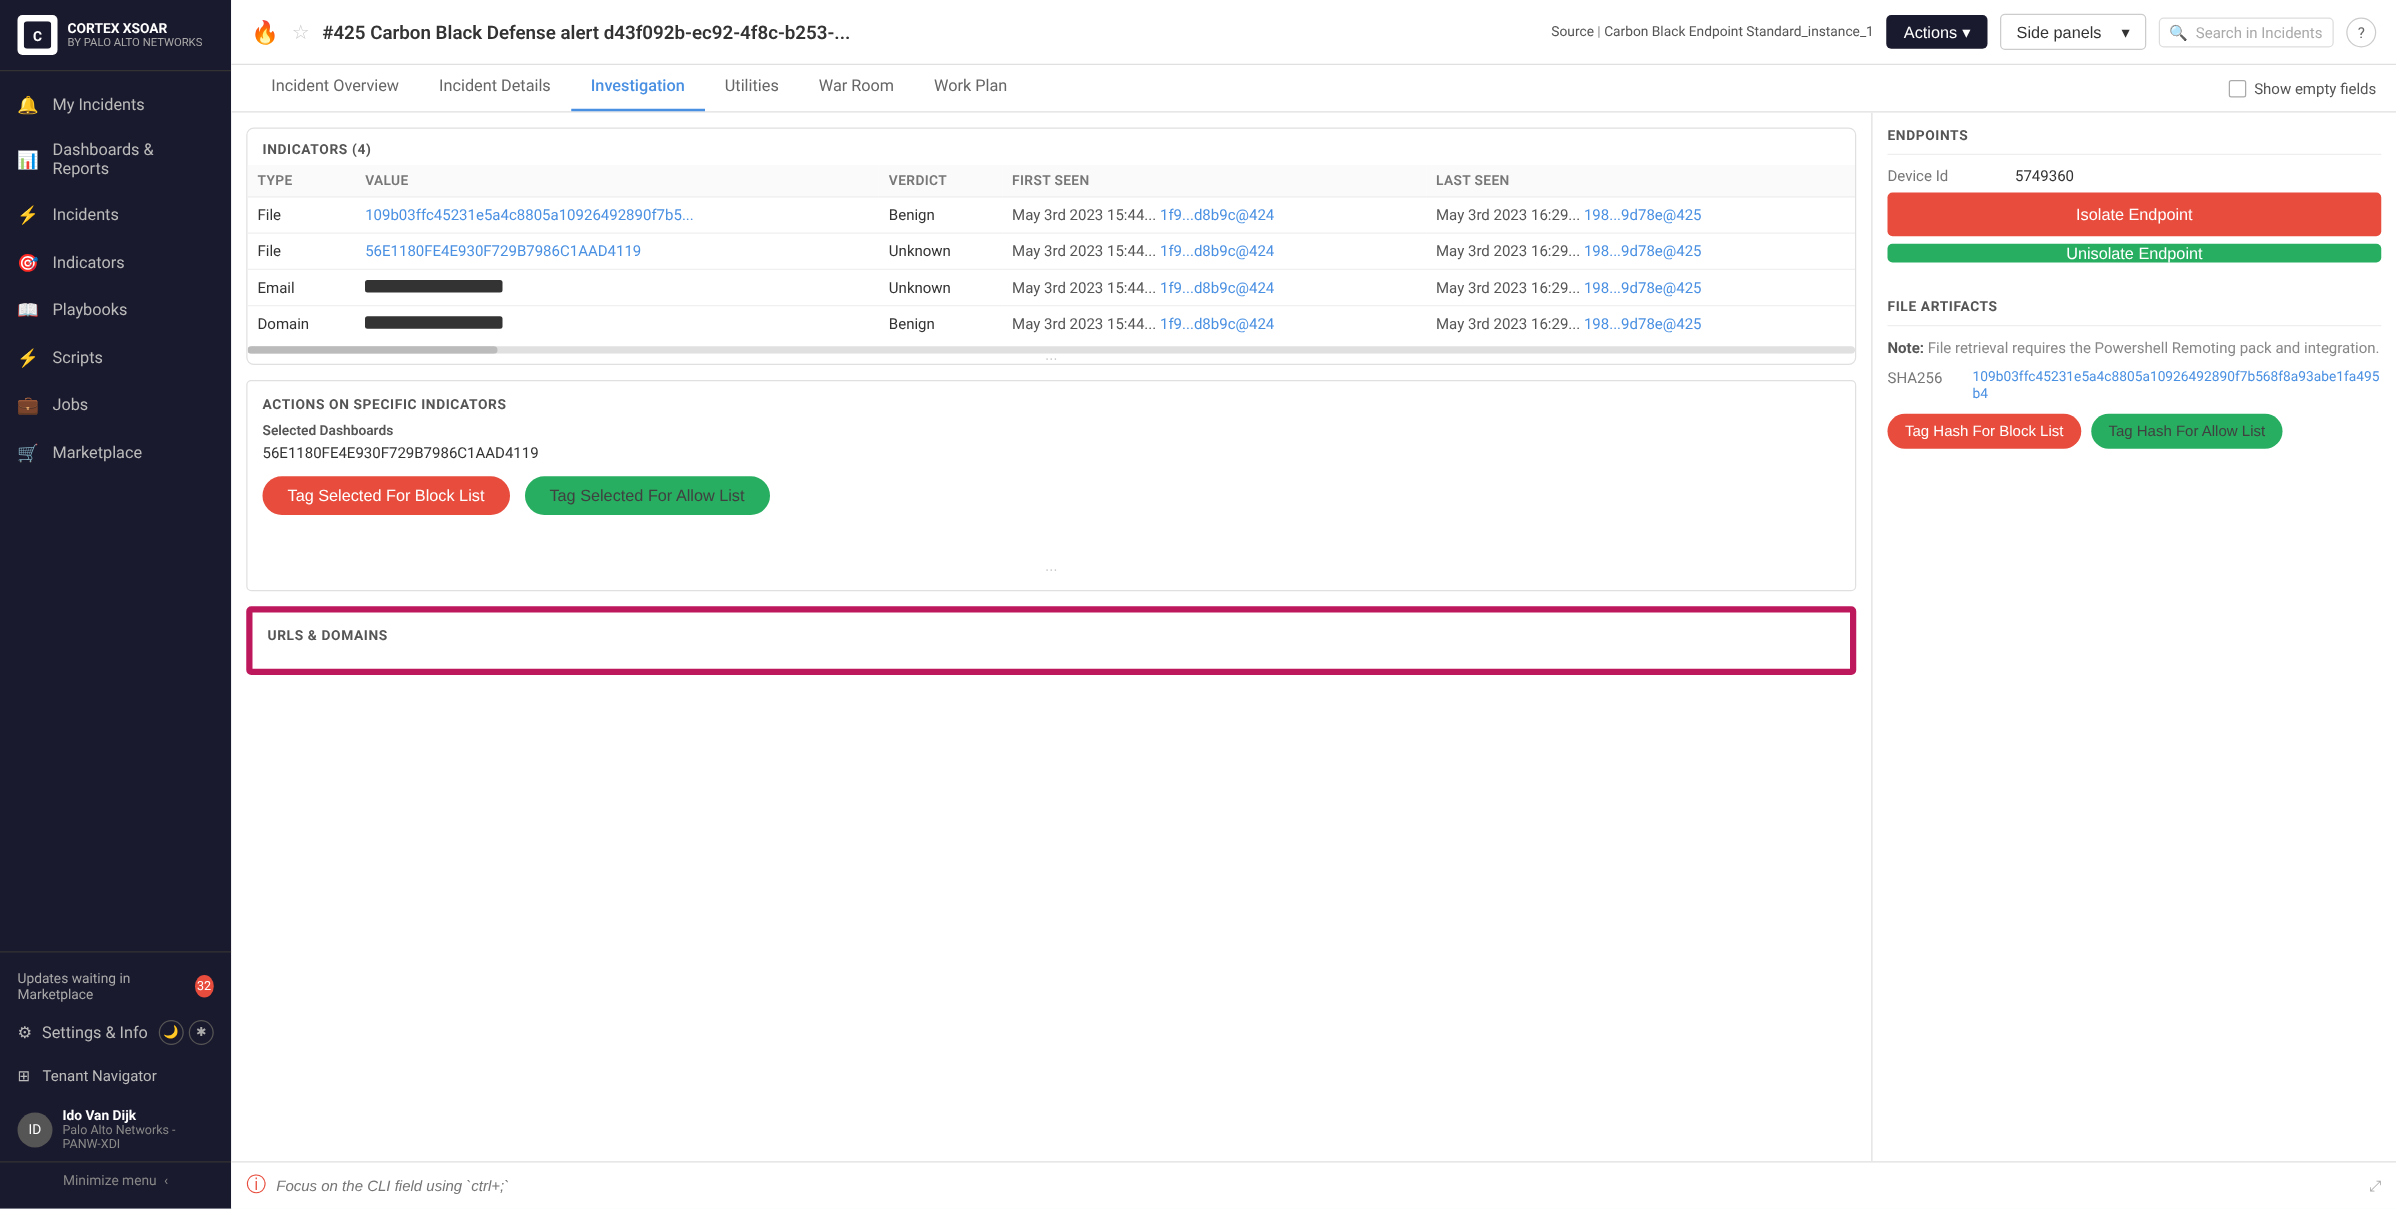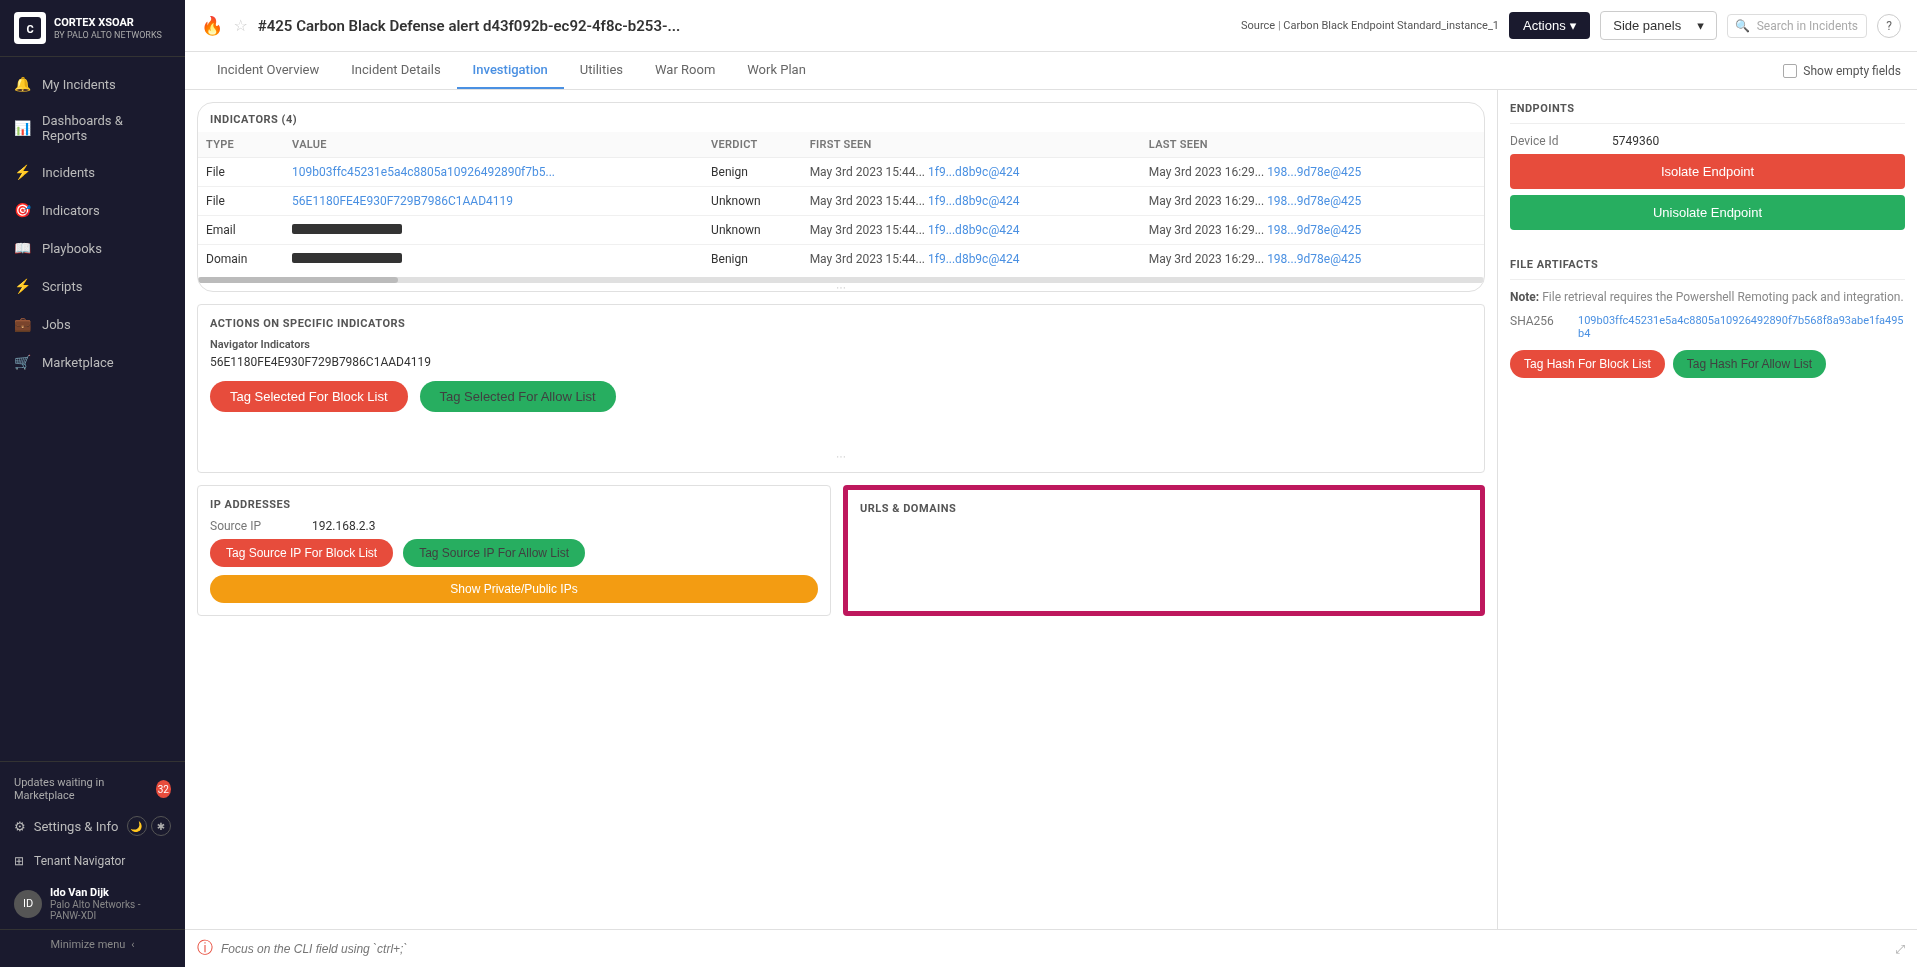--- a/index.html
+++ b/index.html
@@ -43,38 +43,38 @@
     
     .tabs { display: flex; gap: 0; border-bottom: 1px solid #e0e0e0; padding: 0 16px; background: #fff; }
     .tab { padding: 10px 16px; font-size: 13px; color: #666; cursor: pointer; border-bottom: 2px solid transparent; }
     .tab.active { color: #4a90e2; border-bottom: 2px solid #4a90e2; font-weight: 500; }
     .content-body { display: flex; flex: 1; overflow: hidden; }
     .main-panel { flex: 1; overflow-y: auto; padding: 12px; display: flex; flex-direction: column; gap: 12px; }
     .right-panel { width: 420px; overflow-y: auto; padding: 12px; border-left: 1px solid #e0e0e0; display: flex; flex-direction: column; gap: 12px; }
     .checkbox { width: 14px; height: 14px; border: 1px solid #aaa; border-radius: 2px; background: #fff; }
 
     
-    .card { background: #fff; border: 1px solid #e0e0e0; border-radius: 16px; overflow: hidden; }
+    .card { background: #fff; border: 1px solid #e0e0e0; border-radius: 6px; overflow: hidden; }
     .card-header-label { font-size: 11px; font-weight: 700; color: #555; padding: 10px 12px 6px; letter-spacing: 0.5px; }
 
     
     .indicators-table { width: 100%; border-collapse: collapse; font-size: 12px; }
     .indicators-table th { text-align: left; padding: 6px 8px; font-size: 11px; font-weight: 600; color: #777; border-bottom: 1px solid #eee; background: #fafafa; letter-spacing: 0.3px; }
     .indicators-table td { padding: 7px 8px; border-bottom: 1px solid #f0f0f0; color: #333; vertical-align: middle; }
     .indicators-table tr:last-child td { border-bottom: none; }
     .link-text { color: #4a90e2; cursor: pointer; text-decoration: none; }
     .verdict-benign { color: #27ae60; }
     .verdict-unknown { color: #888; }
 
     
     .btn-red { background: #e74c3c; color: #fff; border: none; border-radius: 20px; padding: 8px 20px; font-size: 13px; cursor: pointer; font-weight: 500; }
     .btn-green { background: #27ae60; color: #404040; border: none; border-radius: 20px; padding: 8px 20px; font-size: 13px; cursor: pointer; font-weight: 500; }
     .btn-orange { background: #f39c12; color: #fff; border: none; border-radius: 20px; padding: 8px 20px; font-size: 13px; cursor: pointer; font-weight: 500; width: 100%; }
     .btn-isolate { background: #e74c3c; color: #fff; border: none; border-radius: 4px; padding: 10px; font-size: 13px; cursor: pointer; font-weight: 500; width: 100%; margin-bottom: 6px; }
-    .btn-unisolate { background: #27ae60; color: #fff; border: none; border-radius: 4px; padding: 10px; font-size: 13px; cursor: pointer; font-weight: 500; width: 100%; }
+    .btn-unisolate { background: #27ae60; color: #fff; border: none; border-radius: 4px; font-size: 13px; cursor: pointer; font-weight: 500; width: 100%; }
 
     
     .section-title { font-size: 11px; font-weight: 700; color: #555; letter-spacing: 0.5px; text-transform: uppercase; margin-bottom: 8px; }
     .field-row { display: flex; gap: 12px; font-size: 12px; color: #333; margin-bottom: 6px; align-items: flex-start; }
     .field-label { color: #777; width: 90px; flex-shrink: 0; font-size: 12px; }
     .field-value { color: #333; flex: 1; word-break: break-all; }
 
     
     .actions-section { background: #fff; border: 1px solid #e0e0e0; border-radius: 4px; padding: 12px; }
     .actions-subtitle { font-size: 12px; color: #777; margin-bottom: 10px; }
@@ -298,44 +298,32 @@
             <div class="table-scroll-thumb"></div>
           </div>
         </div>
         <div class="resize-handle">
           <span class="resize-dots">⋯</span>
         </div>
       </div>
 
       <div class="actions-section">
         <div class="section-title">ACTIONS ON SPECIFIC INDICATORS</div>
-        <div class="selected-label">Navigator Indicators</div>
+        <div class="selected-label">Selected Dashboards</div>
         <div class="selected-value">56E1180FE4E930F729B7986C1AAD4119</div>
         <div class="actions-buttons">
           <button class="btn-red">Tag Selected For Block List</button>
           <button class="btn-green">Tag Selected For Allow List</button>
         </div>
         <div class="resize-handle" style="margin-top: 40px;">
           <span class="resize-dots">⋯</span>
         </div>
       </div>
 
       <div class="ip-domains-row">
-        <div class="ip-section">
-          <div class="section-title">IP ADDRESSES</div>
-          <div class="field-row">
-            <span class="field-label">Source IP</span>
-            <span class="field-value">192.168.2.3</span>
-          </div>
-          <div style="display:flex; gap:10px; margin-bottom:8px;">
-            <button class="btn-red" style="padding: 7px 16px; font-size:12px;">Tag Source IP For Block List</button>
-            <button class="btn-green" style="padding: 7px 16px; font-size:12px;">Tag Source IP For Allow List</button>
-          </div>
-          <button class="btn-orange" style="font-size:12px; padding:7px;">Show Private/Public IPs</button>
-        </div>
         <div class="urls-section">
           <div class="section-title">URLS &amp; DOMAINS</div>
         </div>
       </div>
     </div>
 
     <div class="right-panel">
 
       <div>
         <div class="right-section-title">ENDPOINTS</div>

